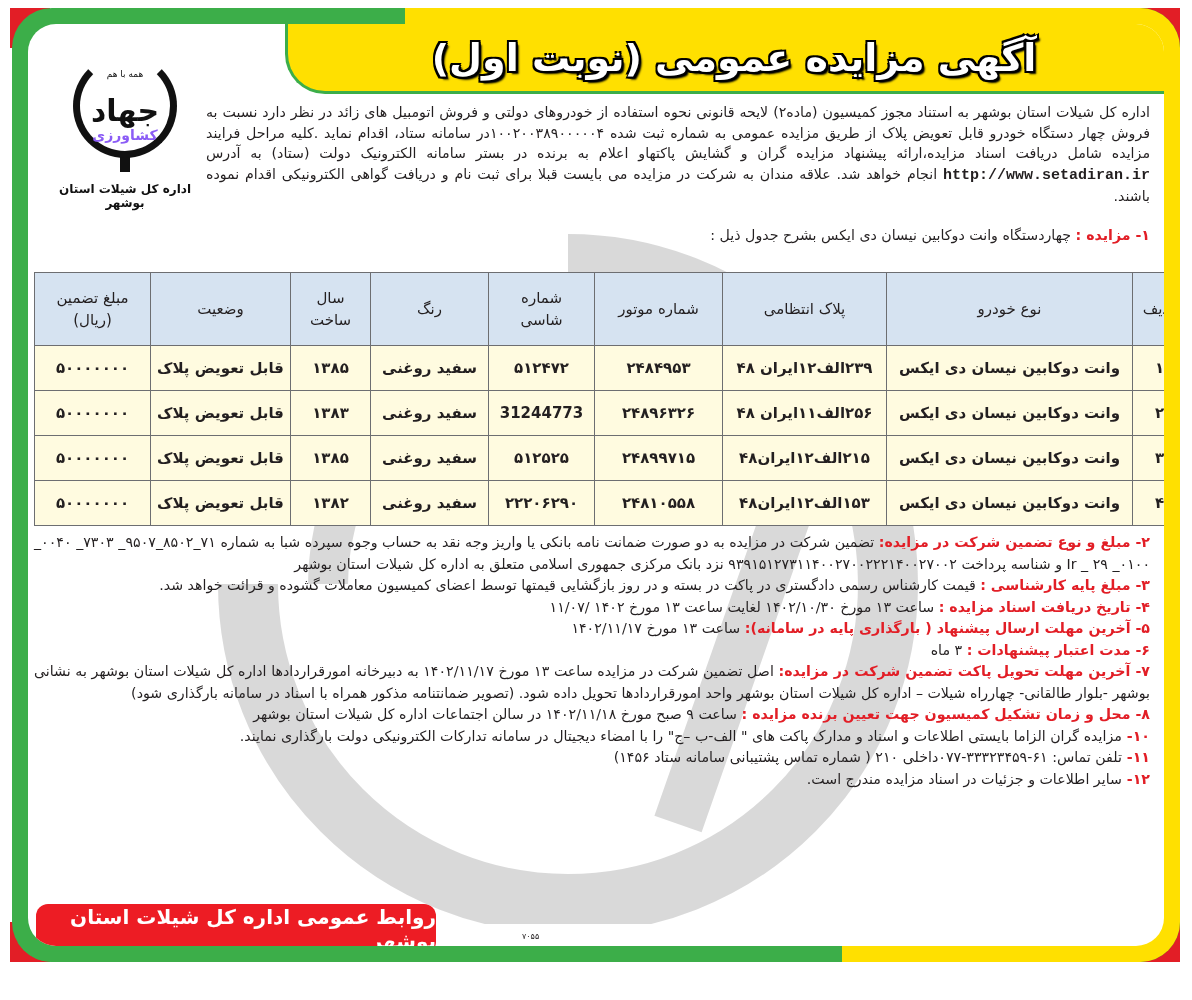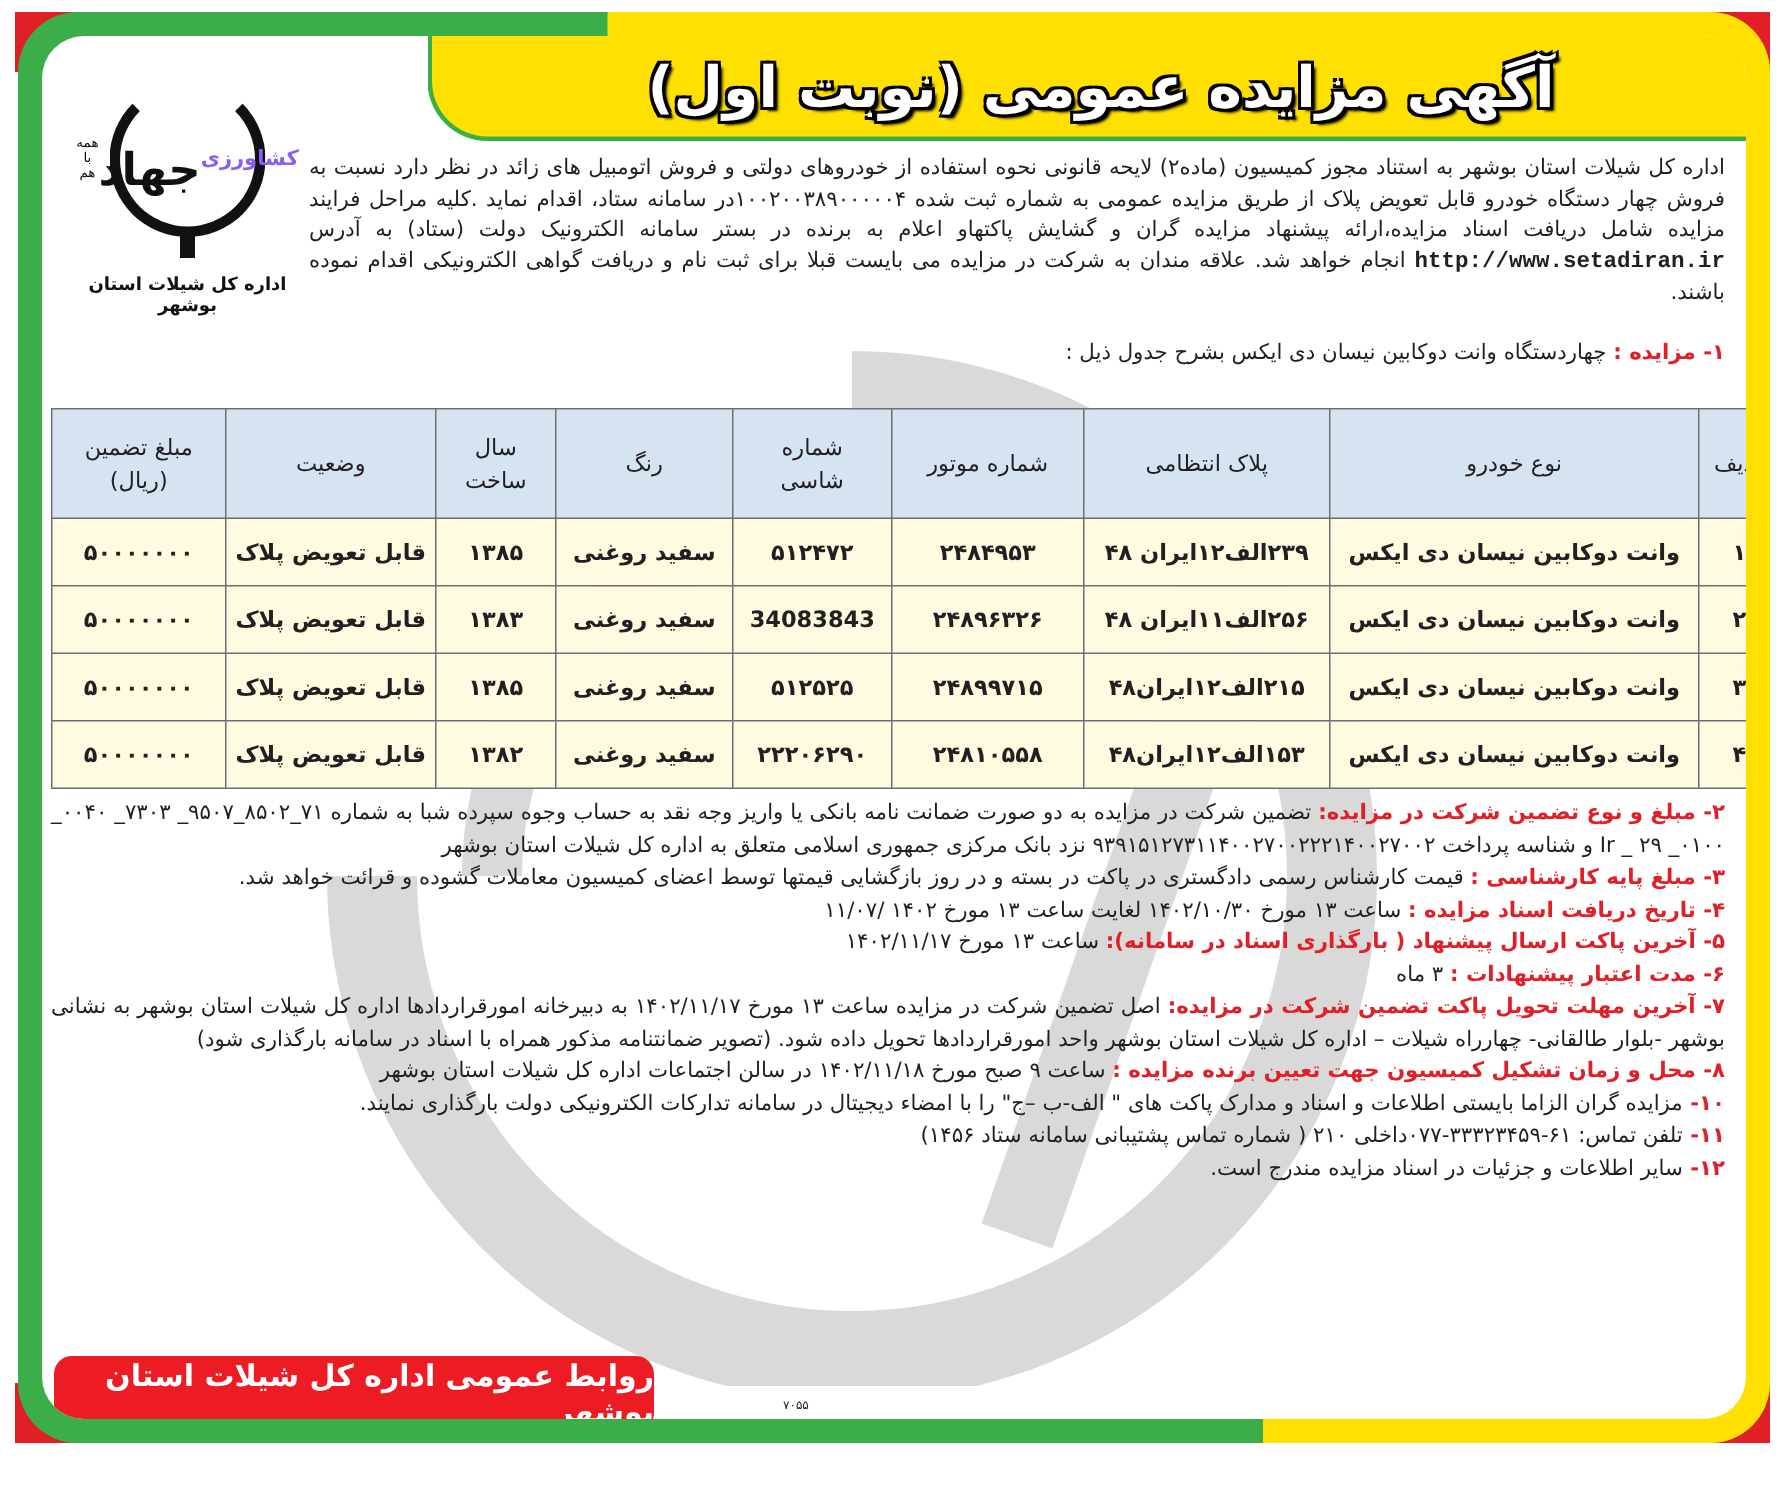--- a/index.html
+++ b/index.html
@@ -41,21 +41,21 @@
     color: #ffffff; direction: rtl;
     text-shadow: -2px -2px 0 #000, 2px -2px 0 #000, -2px 2px 0 #000, 2px 2px 0 #000, 0 2px 0 #000, 2px 0 0 #000, 3px 3px 2px #000;
     letter-spacing: 0px;
   }
 
   
   .logo-block { position: absolute; left: 22px; top: 30px; width: 150px; text-align: center; }
   .logo-circle {
     width: 104px; height: 104px; margin: 0 auto; border-radius: 50%;
     border: 7px solid #111; border-top-color: transparent;
-    display: flex; flex-direction: row; align-items: center; justify-content: center;
+    display: flex; flex-direction: column; align-items: center; justify-content: center;
     position: relative;
   }
   .logo-top { font-size: 9px; color: #111; direction: rtl; }
   .logo-main { font-size: 30px; font-weight: bold; color: #111; line-height: 32px; direction: rtl; margin-top: 16px; }
   .logo-sub { font-size: 14px; font-weight: bold; color: #8b5cf6; direction: rtl; }
   .logo-stem { width: 10px; height: 16px; background: #111; margin: -2px auto 0; }
   .logo-caption { margin-top: 10px; font-size: 12px; font-weight: bold; color: #111; direction: rtl; }
 
   
   .intro {
@@ -188,21 +188,21 @@
           <td>سفید روغنی</td>
           <td>۱۳۸۵</td>
           <td>قابل تعویض پلاک</td>
           <td>۵۰۰۰۰۰۰۰</td>
         </tr>
         <tr>
           <td>۲</td>
           <td>وانت دوکابین نیسان دی ایکس</td>
           <td>۲۵۶الف۱۱ایران ۴۸</td>
           <td>۲۴۸۹۶۳۲۶</td>
-          <td>34083843</td>
+          <td>31244773</td>
           <td>سفید روغنی</td>
           <td>۱۳۸۳</td>
           <td>قابل تعویض پلاک</td>
           <td>۵۰۰۰۰۰۰۰</td>
         </tr>
         <tr>
           <td>۳</td>
           <td>وانت دوکابین نیسان دی ایکس</td>
           <td>۲۱۵الف۱۲ایران۴۸</td>
           <td>۲۴۸۹۹۷۱۵</td>
@@ -223,21 +223,21 @@
           <td>قابل تعویض پلاک</td>
           <td>۵۰۰۰۰۰۰۰</td>
         </tr>
       </tbody>
     </table>
 
     <div class="list">
       <div class="li"><span class="num">۲- </span><span class="red">مبلغ و نوع تضمین شرکت در مزایده:</span><span> تضمین شرکت در مزایده  به دو صورت ضمانت نامه بانکی یا واریز وجه نقد به حساب وجوه سپرده شبا به شماره ۷۱_۸۵۰۲_۹۵۰۷_ ۷۳۰۳_ ۰۰۴۰_ ۰۱۰۰_ ۲۹ _ Ir  و شناسه پرداخت ۹۳۹۱۵۱۲۷۳۱۱۴۰۰۲۷۰۰۲۲۲۱۴۰۰۲۷۰۰۲ نزد بانک مرکزی جمهوری اسلامی متعلق به اداره کل شیلات استان بوشهر</span></div>
       <div class="li"><span class="num">۳- </span><span class="red">مبلغ پایه کارشناسی :</span><span> قیمت کارشناس رسمی دادگستری در پاکت در بسته و در روز بازگشایی قیمتها  توسط اعضای کمیسیون معاملات گشوده و قرائت خواهد شد.</span></div>
       <div class="li"><span class="num">۴- </span><span class="red">تاریخ دریافت اسناد مزایده :</span><span> ساعت ۱۳ مورخ  ۱۴۰۲/۱۰/۳۰  لغایت ساعت ۱۳ مورخ ۱۴۰۲ /۱۱/۰۷</span></div>
-      <div class="li"><span class="num">۵- </span><span class="red">آخرین پاکت ارسال پیشنهاد ( بارگذاری  اسناد در سامانه):</span><span> ساعت ۱۳ مورخ ۱۴۰۲/۱۱/۱۷</span></div>
+      <div class="li"><span class="num">۵- </span><span class="red">آخرین مهلت ارسال پیشنهاد ( بارگذاری  پایه در سامانه):</span><span> ساعت ۱۳ مورخ ۱۴۰۲/۱۱/۱۷</span></div>
       <div class="li"><span class="num">۶- </span><span class="red">مدت اعتبار پیشنهادات :</span><span> ۳ ماه</span></div>
       <div class="li"><span class="num">۷- </span><span class="red">آخرین مهلت تحویل پاکت تضمین شرکت در مزایده:</span><span> اصل تضمین شرکت در مزایده ساعت ۱۳ مورخ ۱۴۰۲/۱۱/۱۷ به  دبیرخانه امورقراردادها اداره کل شیلات استان بوشهر به نشانی بوشهر -بلوار طالقانی- چهارراه  شیلات – اداره کل شیلات استان بوشهر واحد امورقراردادها  تحویل داده شود. (تصویر ضمانتنامه مذکور همراه با اسناد در سامانه بارگذاری شود)</span></div>
       <div class="li"><span class="num">۸- </span><span class="red">محل و زمان تشکیل کمیسیون جهت تعیین برنده مزایده :</span><span> ساعت ۹ صبح   مورخ ۱۴۰۲/۱۱/۱۸ در سالن اجتماعات اداره کل شیلات استان بوشهر</span></div>
       <div class="li"><span class="num">۱۰- </span><span></span><span>مزایده گران الزاما بایستی اطلاعات و اسناد و مدارک پاکت های " الف-ب –ج" را با امضاء دیجیتال در سامانه تدارکات الکترونیکی دولت بارگذاری نمایند.</span></div>
       <div class="li"><span class="num">۱۱- </span><span></span><span>تلفن تماس: ۶۱-۳۳۳۲۳۴۵۹-۰۷۷داخلی ۲۱۰ ( شماره تماس پشتیبانی سامانه ستاد ۱۴۵۶)</span></div>
       <div class="li"><span class="num">۱۲- </span><span></span><span>سایر اطلاعات و جزئیات در اسناد مزایده مندرج است.</span></div>
     </div>
 
     <div class="footer-banner">
       <span>روابط عمومی اداره کل شیلات استان بوشهر</span>

